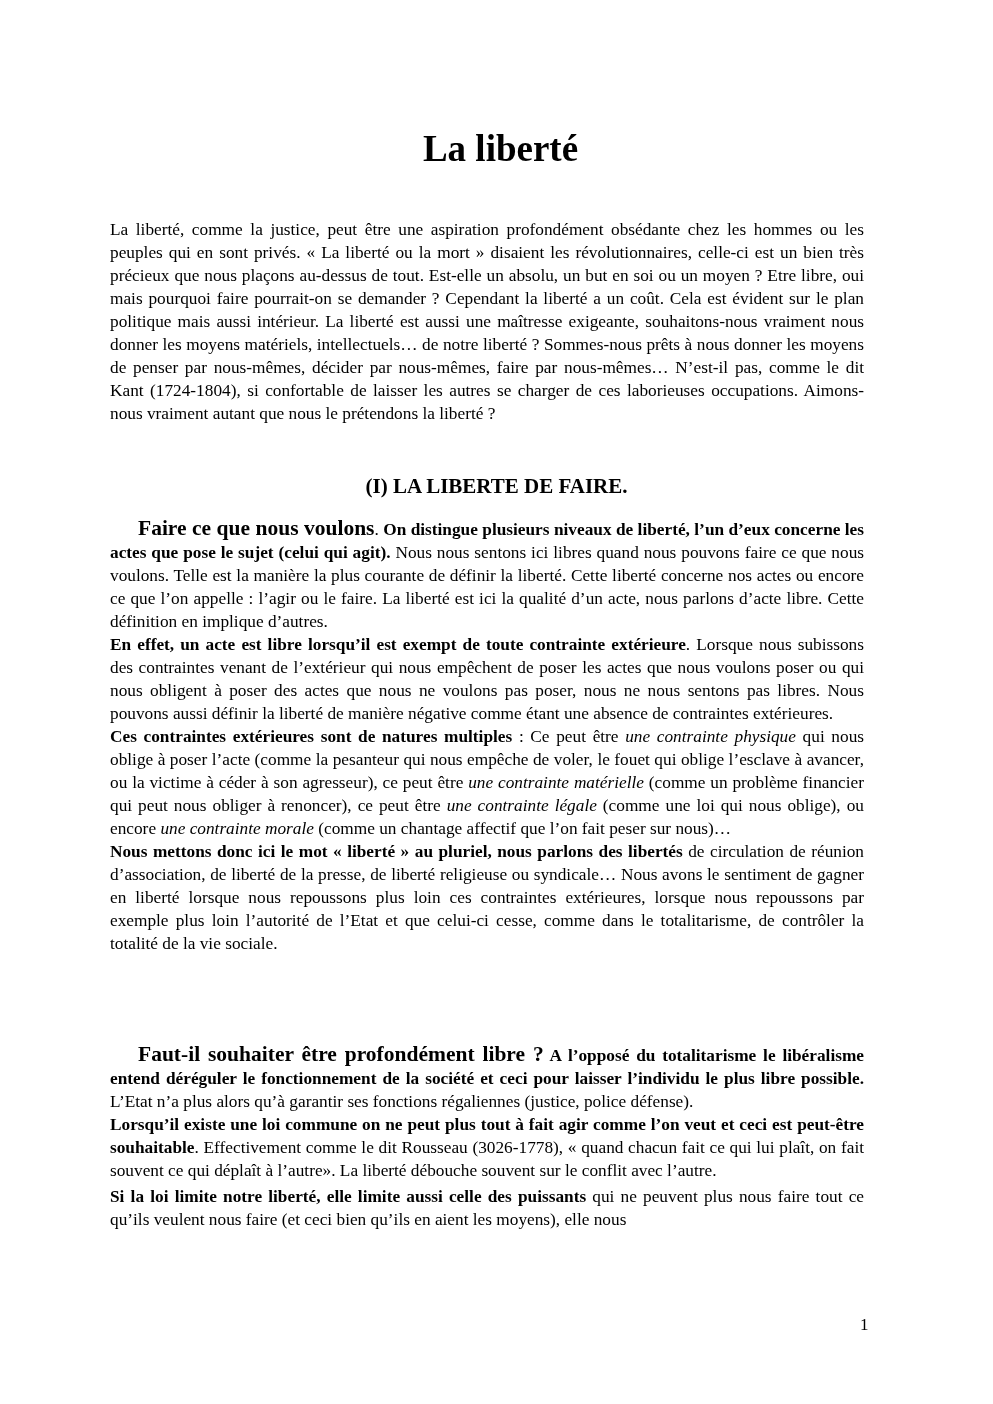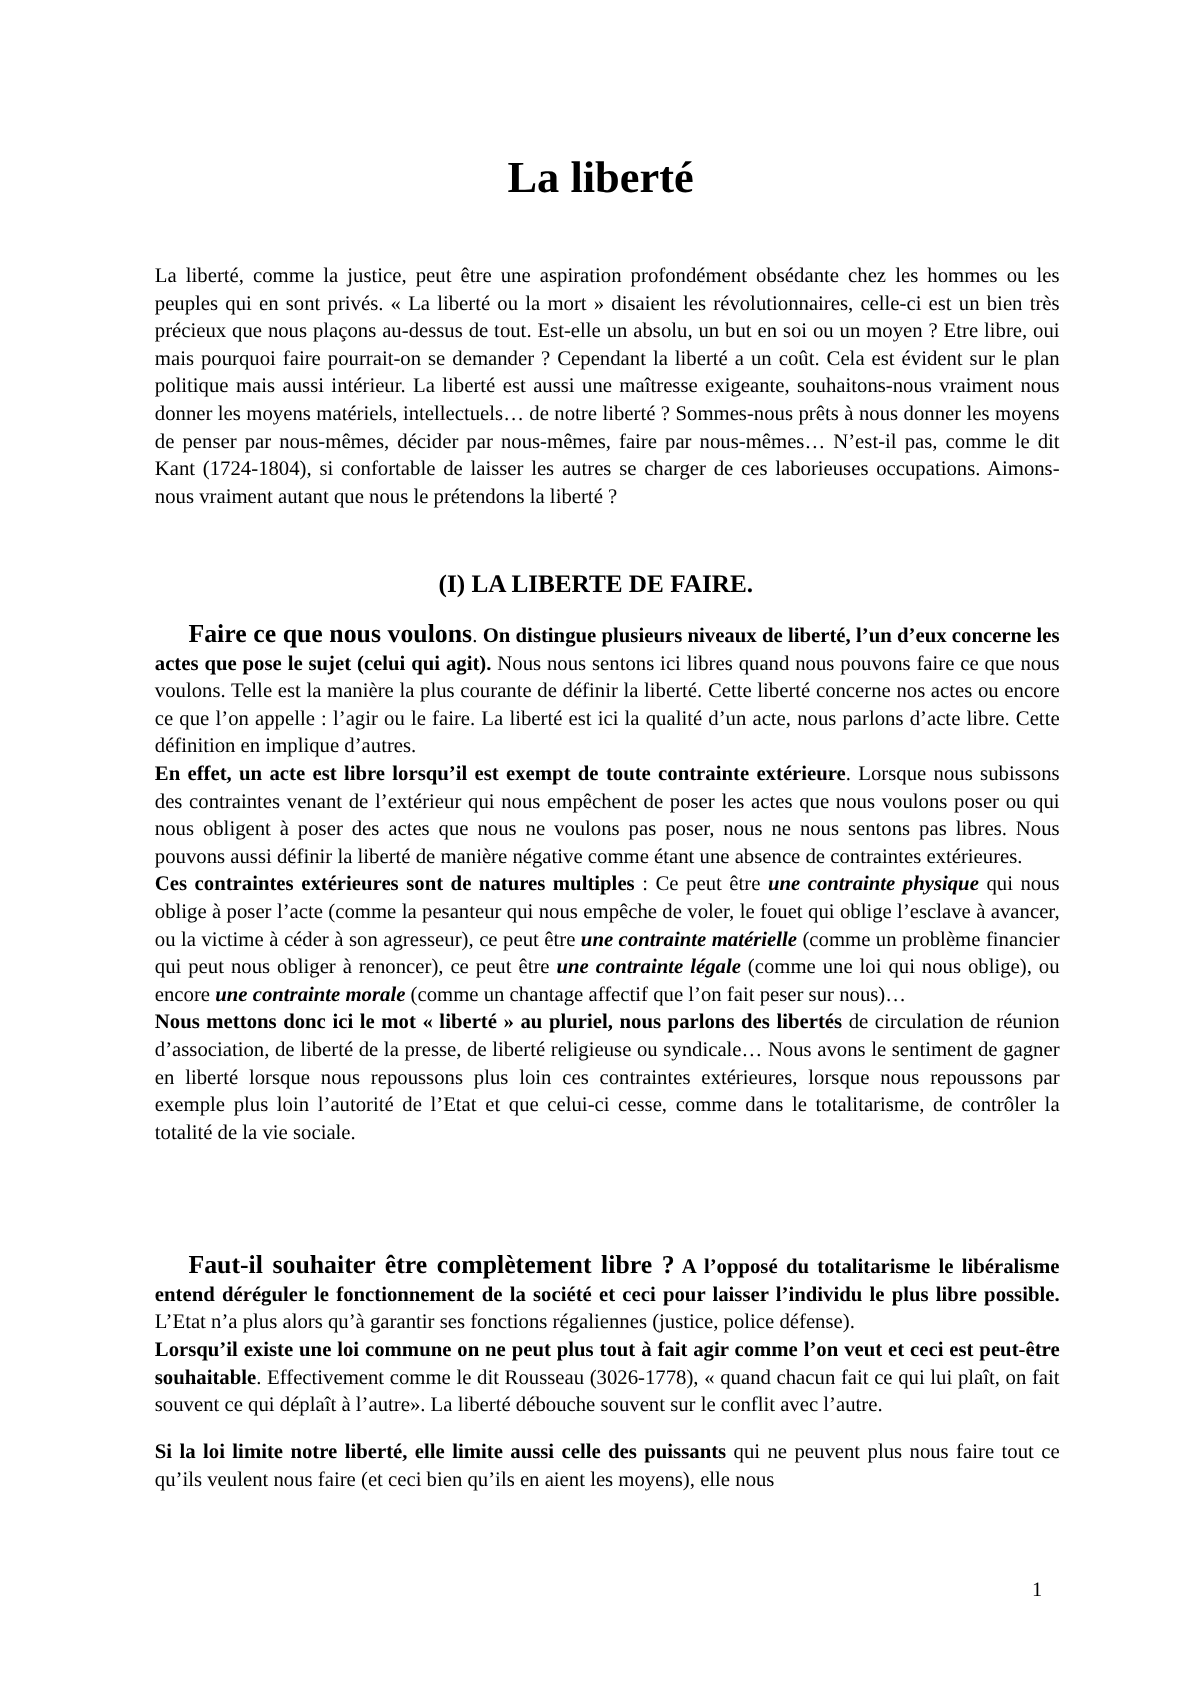--- a/index.html
+++ b/index.html
@@ -6,34 +6,34 @@
     body {
       width: 993px; height: 1404px; position: relative; overflow: hidden;
       font-family: "Liberation Serif", "DejaVu Serif", serif;
       color: #000000;
     }
     .page-title {
       position: absolute; left: 0; width: 993px; top: 120px;
       text-align: center; font-size: 37px; font-weight: bold; line-height: 50px;
     }
     .para {
-      position: absolute; left: 129px; width: 754px;
+      position: absolute; left: 110px; width: 754px;
       font-size: 17.3px; line-height: 23px; text-align: justify;
       text-align-last: left;
     }
     .p-intro { top: 218px; }
     .section-heading {
       position: absolute; left: 0; width: 993px; top: 472px;
       text-align: center; font-size: 21px; font-weight: bold; line-height: 28px;
     }
     .p1 { top: 517px; }
     .p2 { top: 1043px; }
     .lead { font-size: 21.5px; font-weight: bold; margin-left: 28px; }
     .b { font-weight: bold; }
-    .bi { font-weight: bold; font-style: italic; }
+    .bi { font-weight: normal; font-style: italic; }
     .sub { display: block; }
     .page-number {
       position: absolute; left: 860px; top: 1315px; font-size: 17px;
     }
   </style>
 </head>
 <body>
 
 <div>
   <h1 class="page-title" style="margin:4px">La liberté</h1>
@@ -43,19 +43,19 @@
   <h2 class="section-heading" style="margin:0">(I) LA LIBERTE DE FAIRE.</h2>
 
   <div class="para p1">
     <span class="sub"><span class="lead">Faire ce que nous voulons</span><span>. </span><span class="b">On distingue plusieurs niveaux de liberté, l’un d’eux concerne les actes que pose le sujet (celui qui agit).</span><span> Nous nous sentons ici libres quand nous pouvons faire ce que nous voulons. Telle est la manière la plus courante de définir la liberté. Cette liberté concerne nos actes ou encore ce que l’on appelle : l’agir ou le faire. La liberté est ici la qualité d’un acte, nous parlons d’acte libre. Cette définition en implique d’autres.</span></span>
     <span class="sub"><span class="b">En effet, un acte est  libre lorsqu’il est exempt de toute contrainte extérieure</span><span>. Lorsque nous subissons des contraintes venant de l’extérieur qui nous empêchent de poser les actes que nous voulons poser ou qui nous obligent à poser des actes que nous ne voulons pas poser, nous ne nous sentons pas libres. Nous pouvons aussi définir la liberté de manière négative comme étant une absence de contraintes extérieures.</span></span>
     <span class="sub"><span class="b">Ces contraintes extérieures sont de natures multiples</span><span> : Ce peut être </span><span class="bi">une contrainte physique</span><span> qui nous oblige à poser l’acte (comme la pesanteur qui nous empêche de voler, le fouet qui oblige l’esclave à avancer, ou la victime à céder à son agresseur), ce peut être </span><span class="bi">une contrainte matérielle</span><span> (comme un problème financier qui peut nous obliger à renoncer), ce peut être </span><span class="bi">une contrainte légale</span><span> (comme une loi qui nous oblige), ou encore </span><span class="bi">une contrainte morale</span><span> (comme un chantage affectif que l’on fait peser sur nous)…</span></span>
     <span class="sub"><span class="b">Nous mettons donc ici le mot « liberté » au pluriel, nous parlons des libertés</span><span> de circulation de réunion d’association, de liberté de la presse, de liberté religieuse ou syndicale… Nous avons le sentiment de gagner en liberté lorsque nous repoussons plus loin ces contraintes extérieures, lorsque nous repoussons par exemple plus loin l’autorité de l’Etat et que celui-ci cesse, comme dans le totalitarisme, de contrôler la totalité de la vie sociale.</span></span>
   </div>
 
   <div class="para p2">
-    <span class="sub"><span class="lead">Faut-il souhaiter être complètement libre ?</span><span class="b"> A l’opposé du totalitarisme le libéralisme entend déréguler le fonctionnement de la société et ceci pour laisser l’individu le plus libre possible.</span><span> L’Etat n’a plus alors qu’à garantir ses fonctions régaliennes (justice, police défense).</span></span>
+    <span class="sub"><span class="lead">Faut-il souhaiter être profondément libre ?</span><span class="b"> A l’opposé du totalitarisme le libéralisme entend déréguler le fonctionnement de la société et ceci pour laisser l’individu le plus libre possible.</span><span> L’Etat n’a plus alors qu’à garantir ses fonctions régaliennes (justice, police défense).</span></span>
     <span class="sub"><span class="b">Lorsqu’il existe une loi commune on ne peut plus tout à fait agir comme l’on veut et ceci est peut-être souhaitable</span><span>. Effectivement comme le dit Rousseau (3026-1778), « quand chacun fait ce qui lui plaît, on fait souvent ce qui déplaît à l’autre». La liberté débouche souvent sur le conflit avec l’autre.</span></span>
-    <span class="sub" style="margin-top:16px"><span class="b">Si la loi limite notre liberté, elle limite aussi celle des puissants</span><span> qui ne peuvent plus nous faire tout ce qu’ils veulent nous faire (et ceci bien qu’ils en aient les moyens), elle nous</span></span>
+    <span class="sub" style="margin-top:3px"><span class="b">Si la loi limite notre liberté, elle limite aussi celle des puissants</span><span> qui ne peuvent plus nous faire tout ce qu’ils veulent nous faire (et ceci bien qu’ils en aient les moyens), elle nous</span></span>
   </div>
 
   <div class="page-number">1</div>
 </div>
 
 </body></html>

